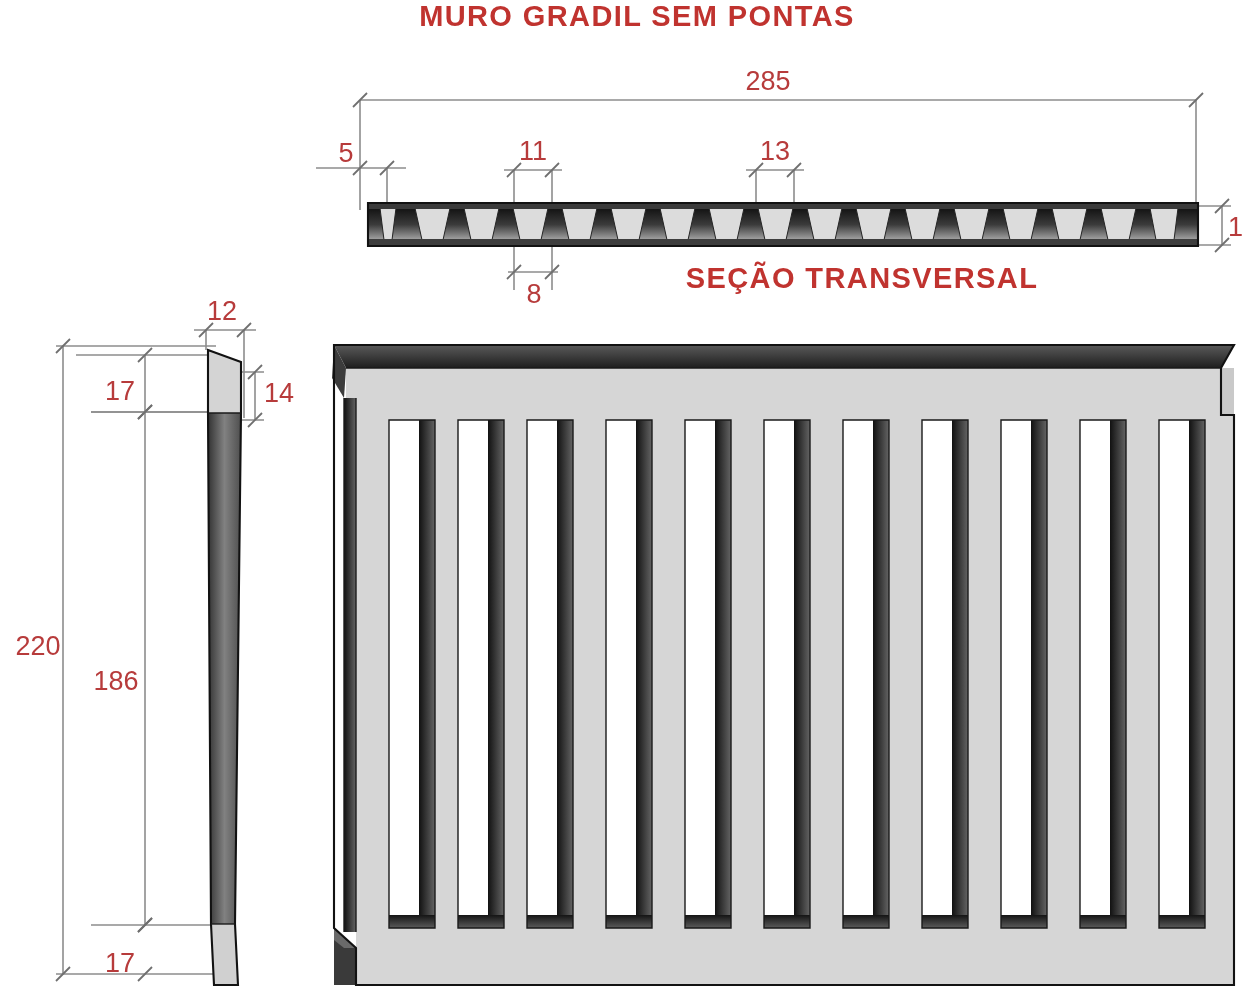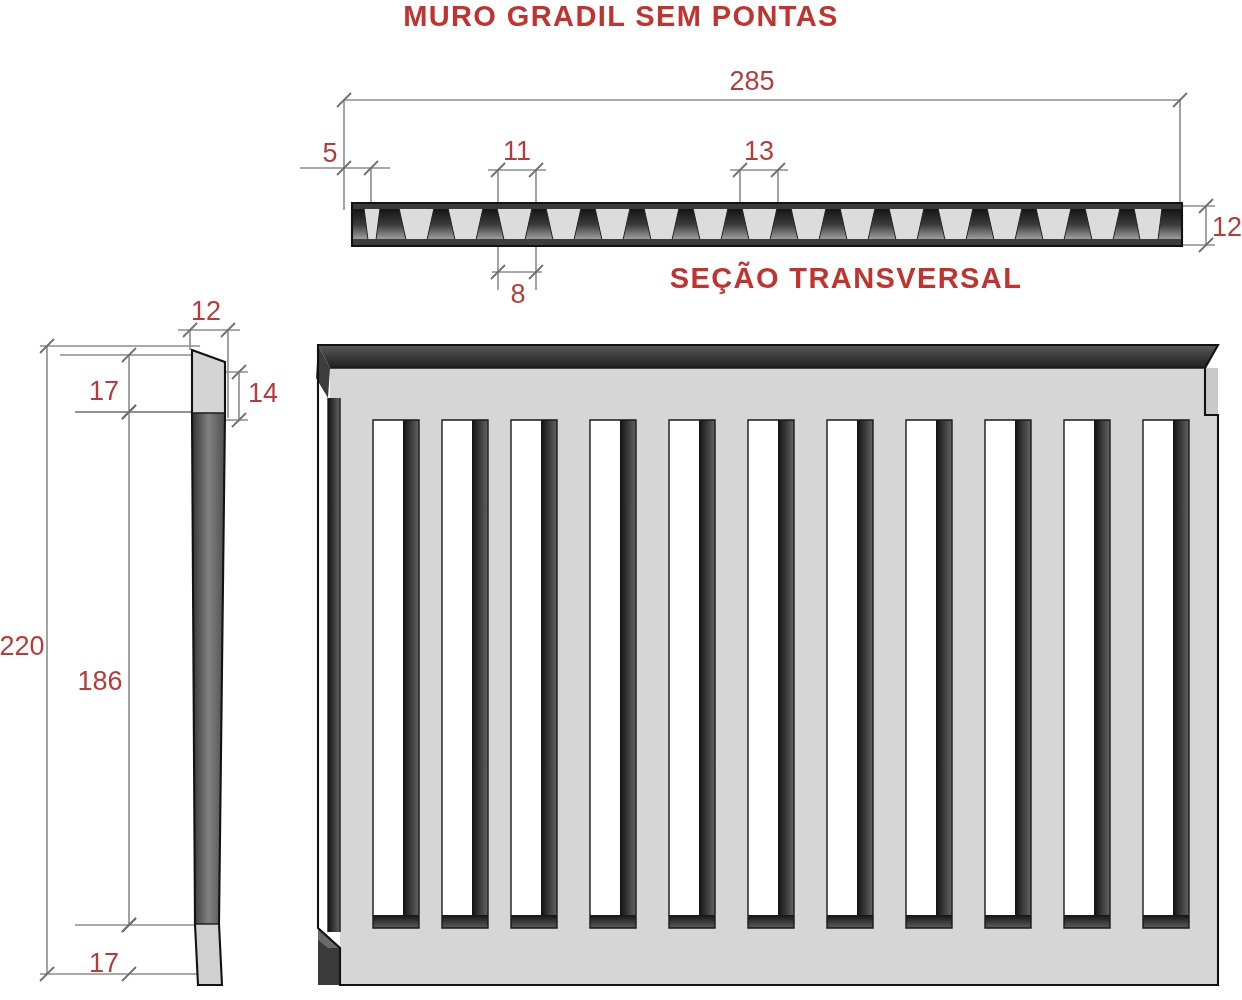--- a/index.html
+++ b/index.html
@@ -1,18 +1,18 @@
 <!DOCTYPE html>
 <html><head>
 <meta charset="utf-8">
 <style>
   html,body{margin:0;padding:0;background:#ffffff;}
   body{width:1242px;height:1000px;position:relative;overflow:hidden;
        font-family:"Liberation Sans","DejaVu Sans",sans-serif;}
-  #stage{position:absolute;left:0;top:0;width:1018px;height:1000px;padding-left:14px;}
+  #stage{position:absolute;left:16px;top:0;width:1018px;height:1000px;padding-left:14px;}
   svg.layer{position:absolute;left:0;top:0;width:1242px;height:1000px;overflow:visible;}
   .dimtext{font-family:"Liberation Sans","DejaVu Sans",sans-serif;
            font-size:27px;fill:#b73b3b;font-weight:400;}
   .titletext{font-family:"Liberation Sans","DejaVu Sans",sans-serif;
              font-size:29px;fill:#c0332f;font-weight:bold;letter-spacing:1.4px;}
   .dimline{stroke:#8c8c8c;stroke-width:1.6;fill:none;}
   .extline{stroke:#8c8c8c;stroke-width:1.6;fill:none;}
   .tick{stroke:#6f6f6f;stroke-width:1.8;fill:none;}
   .outline{stroke:#121212;stroke-width:2.1;fill:none;stroke-linejoin:miter;}
   .thin{stroke:#1a1a1a;stroke-width:1.4;fill:none;}

